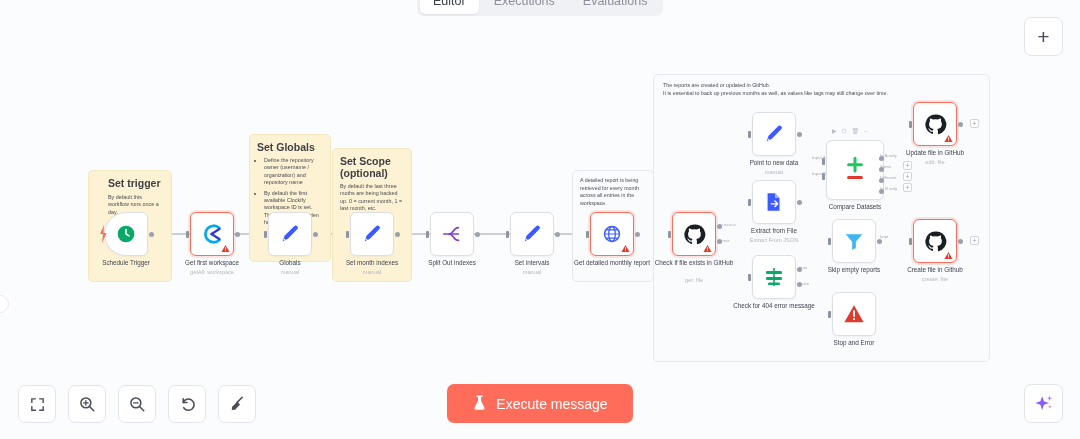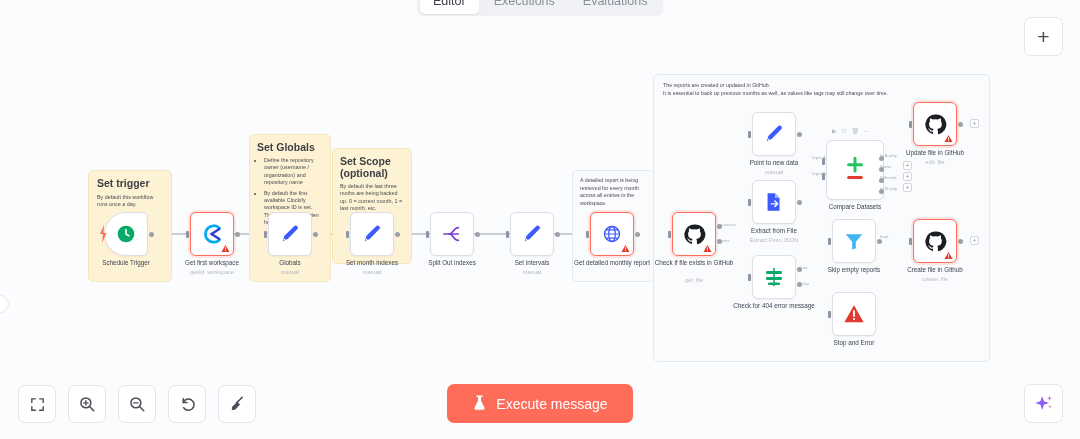--- a/index.html
+++ b/index.html
@@ -160,37 +160,37 @@
       </g>
 
       <g stroke="#c3c7d1" stroke-width="1" fill="none">
         <path d="M876 165 H902"></path>
         <path d="M876 176 H902"></path>
         <path d="M876 187 H902"></path>
       </g>
     </svg>
 
     <div class="sticky" style="left:88px; top:170px; width:84px; height:112px;">
-      <div style="padding:6px 7px 0 8px;">
+      <div style="padding:6px 7px 0 19px;">
         <div class="s-title">Set trigger</div>
         <div class="s-body">By default this workflow runs once a day.</div>
       </div>
     </div>
 
-    <div class="sticky" style="left:249px; top:134px; width:82px; height:148px;">
+    <div class="sticky" style="left:249px; top:134px; width:82px; height:128px;">
       <div style="padding:6px 7px 0 7px;">
         <div class="s-title">Set Globals</div>
         <ul>
           <li>Define the repository owner (username / organization) and repository name</li>
           <li>By default the first available Clockify workspace ID is set. This can be overridden here.</li>
         </ul>
       </div>
     </div>
 
-    <div class="sticky" style="left:332px; top:148px; width:80px; height:116px;">
+    <div class="sticky" style="left:332px; top:148px; width:80px; height:134px;">
       <div style="padding:6px 7px 0 7px;">
         <div class="s-title" style="line-height:12px;">Set Scope (optional)</div>
         <div class="s-body">By default the last three moths are being backed up. 0 = current month, 1 = last month, etc.</div>
       </div>
     </div>
 
     <div class="sticky-plain" style="left:572px; top:170px; width:82px; height:112px;">
       <div style="padding:6px 7px 0 7px;">
         <div class="s-body">A detailed report is being retrieved for every month across all entries in the workspace.</div>
       </div>

